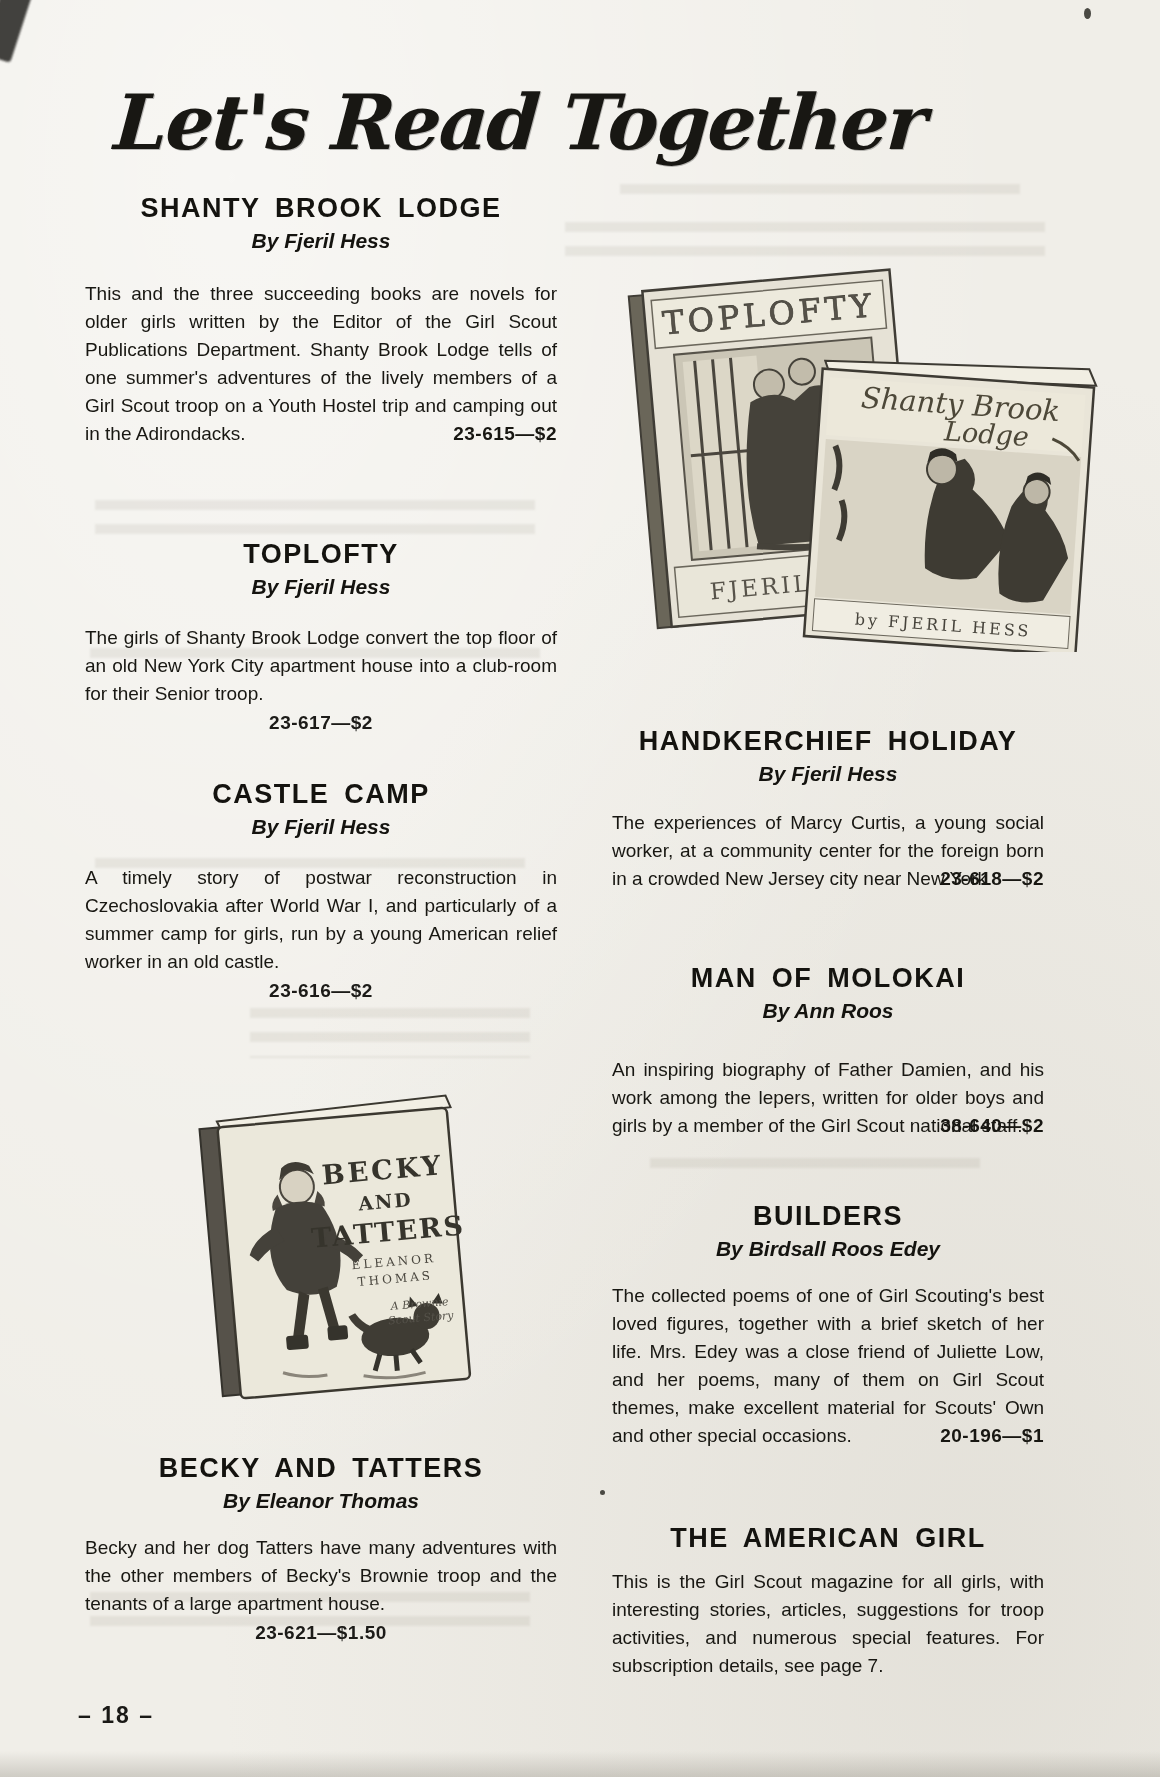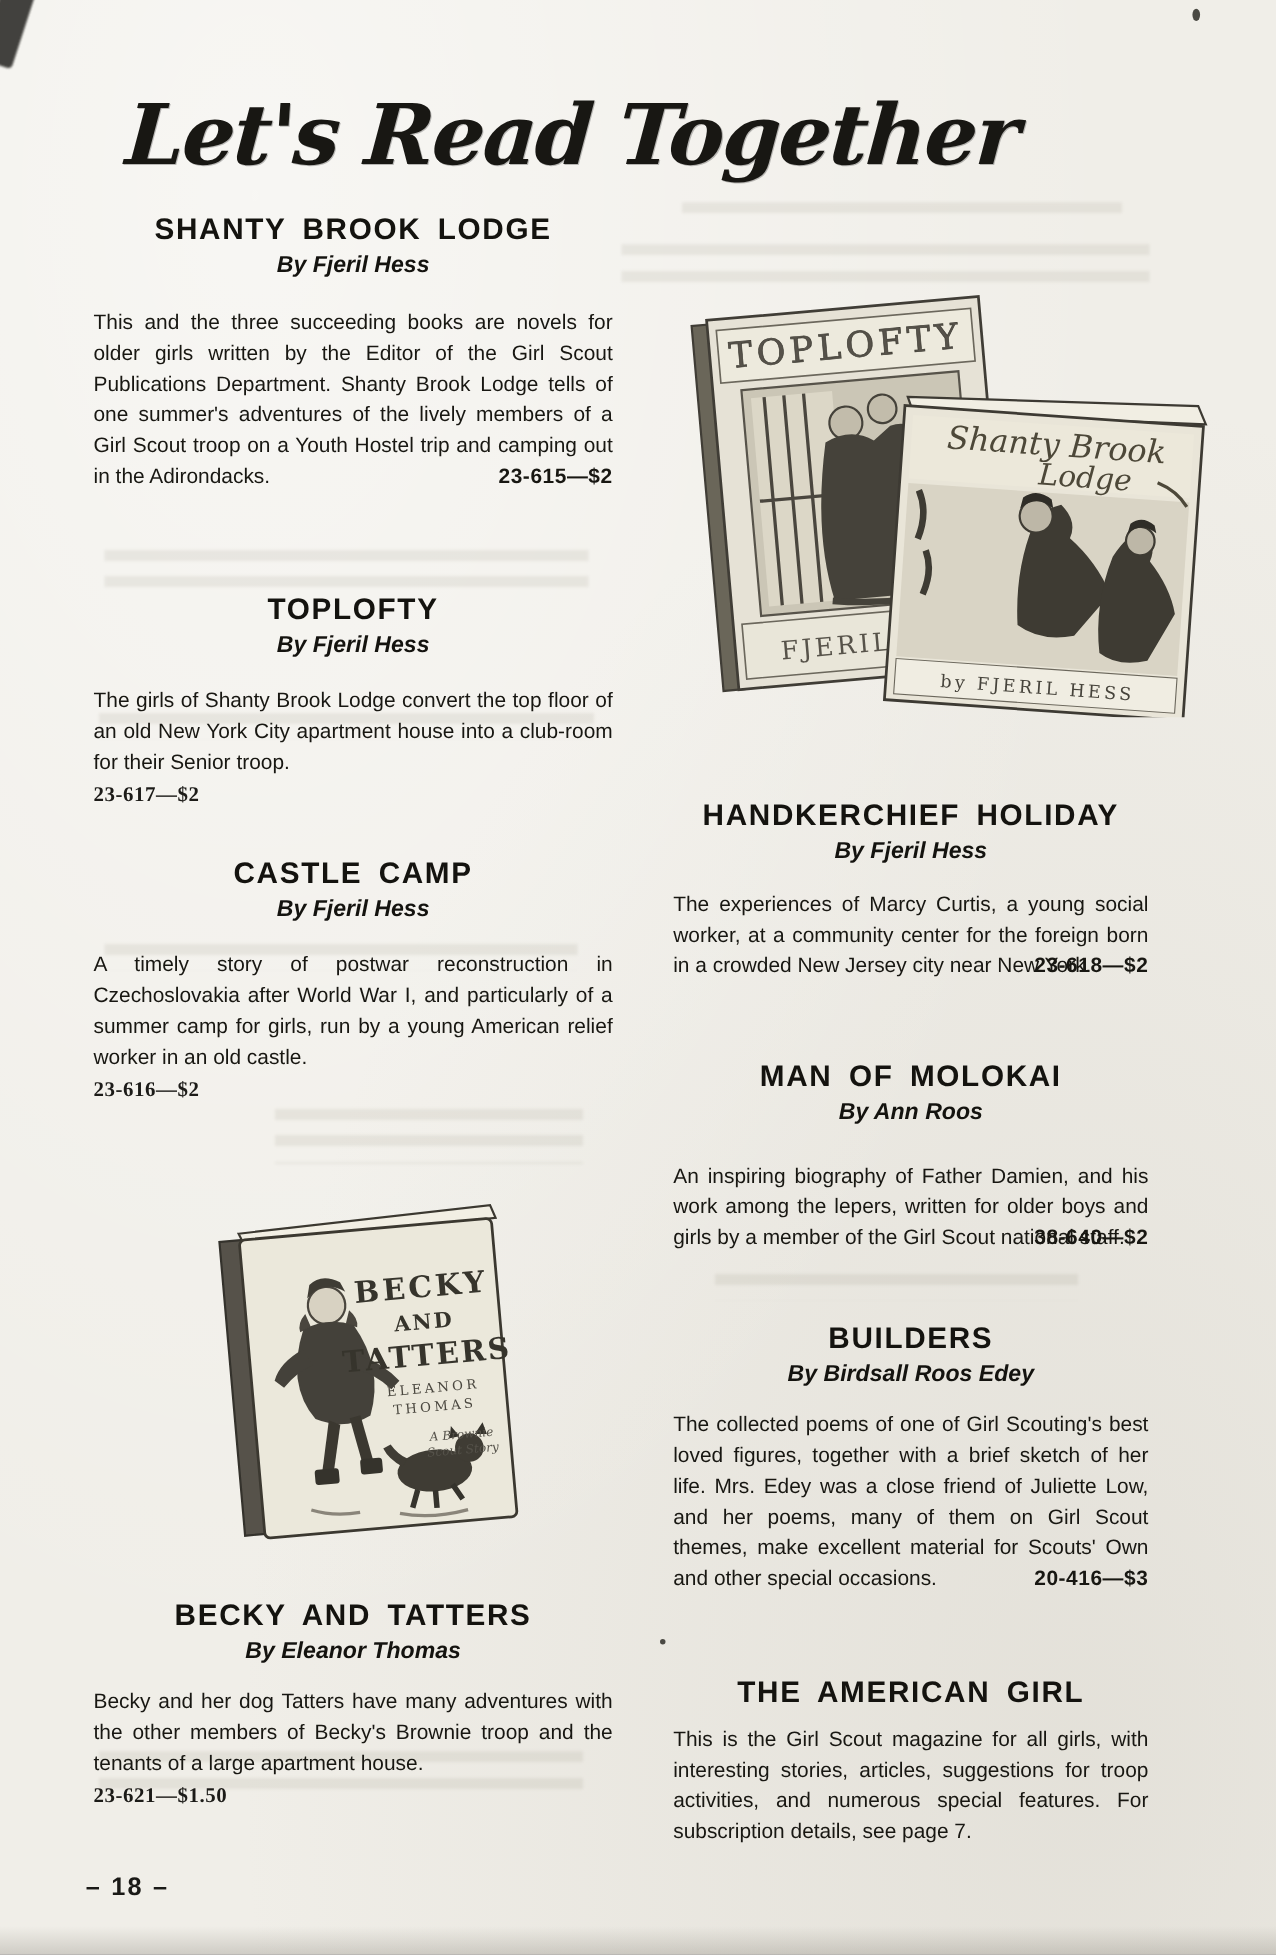--- a/index.html
+++ b/index.html
@@ -46,22 +46,22 @@
     margin:26px 0 0;
     font-size:19px;line-height:28px;
     text-align:justify;
     color:#181712;
   }
   .code-abs{
     position:absolute;right:0;bottom:0;
     font-weight:700;font-size:19px;letter-spacing:.5px;
   }
   .code-center{
-    margin:0;
-    font-weight:700;font-size:19px;line-height:30px;letter-spacing:.5px;font-family:Liberation Serif, serif;
+    margin:0;text-align:center;
+    font-weight:700;font-size:19px;line-height:30px;letter-spacing:.5px;
   }
   .page-number{
     position:absolute;left:78px;top:1702px;
     font-size:23px;font-weight:700;letter-spacing:2px;color:#1a1916;
   }
   
   .ghost{
     position:absolute;
     filter:blur(1.3px);opacity:.5;
     background:repeating-linear-gradient(to bottom,
@@ -214,21 +214,21 @@
 
   <div class="section col-right" style="top:962px;">
     <h2 class="book-title">MAN OF MOLOKAI</h2>
     <div class="byline">By Ann Roos</div>
     <p class="body-text" style="margin-top:32px;"><span>An inspiring biography of Father Damien, and his work among the lepers, written for older boys and girls by a member of the Girl Scout national staff.</span><span class="code-abs">38-640—$2</span></p>
   </div>
 
   <div class="section col-right" style="top:1200px;">
     <h2 class="book-title">BUILDERS</h2>
     <div class="byline">By Birdsall Roos Edey</div>
-    <p class="body-text" style="margin-top:20px;"><span>The collected poems of one of Girl Scouting's best loved figures, together with a brief sketch of her life. Mrs. Edey was a close friend of Juliette Low, and her poems, many of them on Girl Scout themes, make excellent material for Scouts' Own and other special occasions.</span><span class="code-abs">20-416—$3</span></p>
+    <p class="body-text" style="margin-top:20px;"><span>The collected poems of one of Girl Scouting's best loved figures, together with a brief sketch of her life. Mrs. Edey was a close friend of Juliette Low, and her poems, many of them on Girl Scout themes, make excellent material for Scouts' Own and other special occasions.</span><span class="code-abs">20-196—$1</span></p>
   </div>
 
   <div class="section col-right" style="top:1522px;">
     <h2 class="book-title">THE AMERICAN GIRL</h2>
     <p class="body-text" style="margin-top:14px;">This is the Girl Scout magazine for all girls, with interesting stories, articles, suggestions for troop activities, and numerous special features. For subscription details, see page 7.</p>
   </div>
 
 </div>
 
 </body></html>

